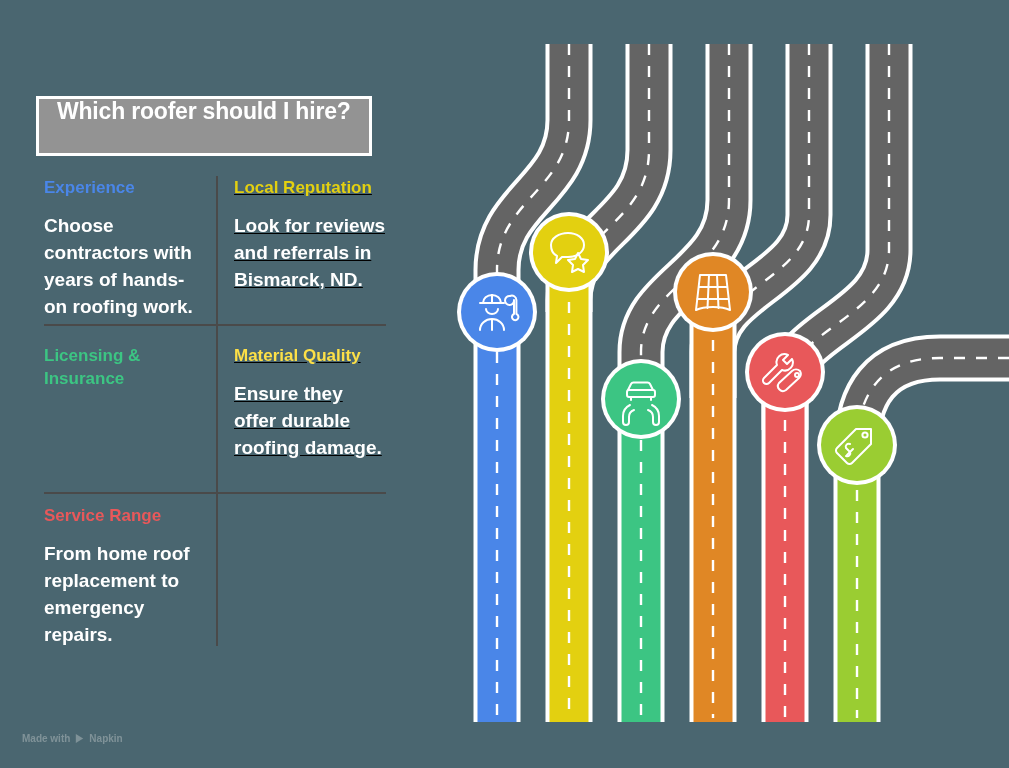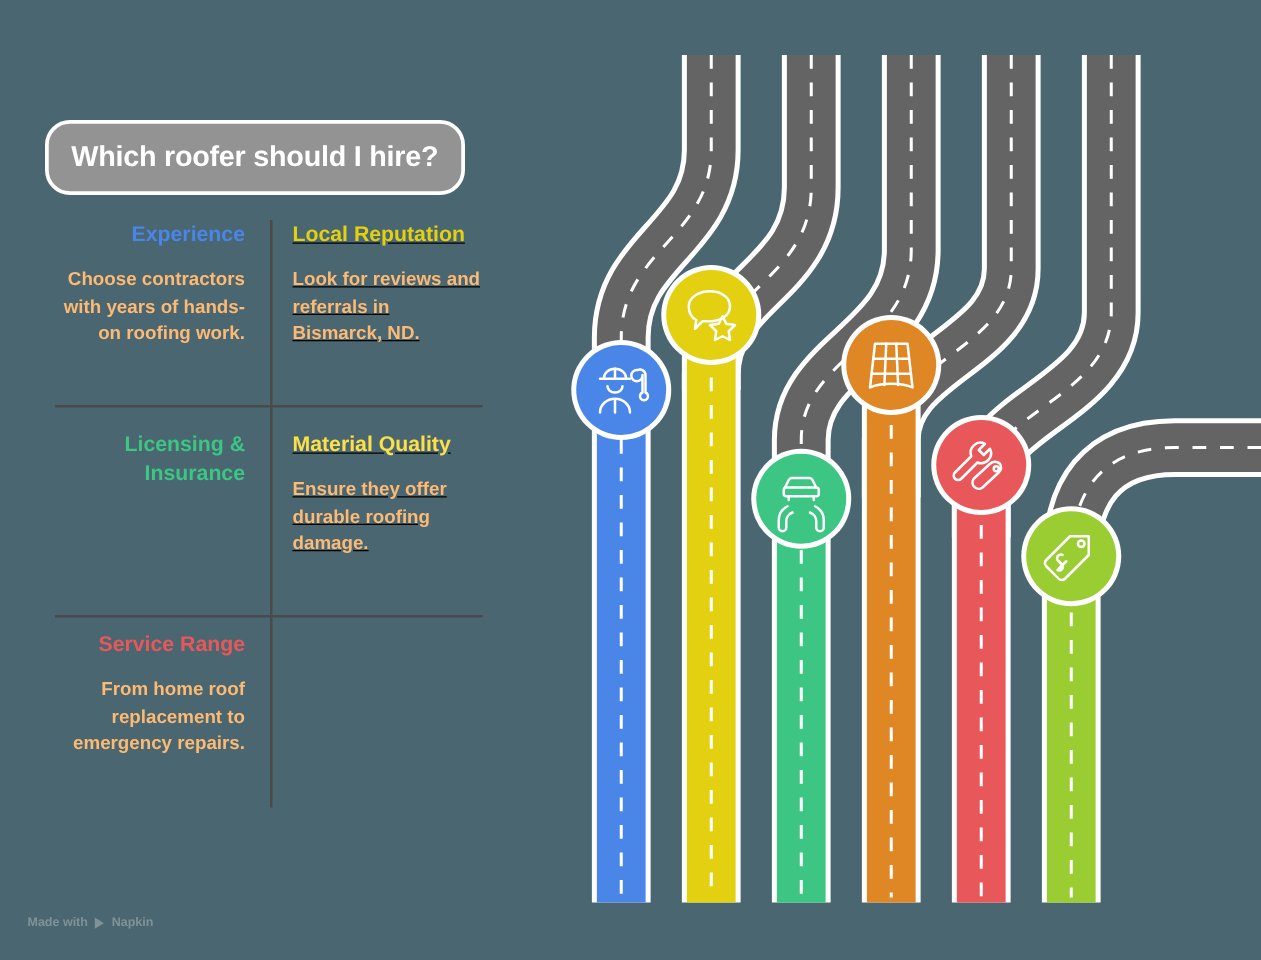--- a/index.html
+++ b/index.html
@@ -19,23 +19,22 @@
   
   #title-card {
     position: absolute;
     left: 36px;
     top: 96px;
     width: 336px;
     height: 60px;
     box-sizing: border-box;
     background: #939393;
     border: 3px solid #ffffff;
-    border-radius: 20px;
+    border-radius: 0;
     display: flex;
-    align-items: center;
     padding-left: 18px;
   }
   #title-text {
     color: #ffffff;
     font-size: 23px;
     font-weight: bold;
     letter-spacing: -0.2px;
     line-height: 1.1;
   }
 
@@ -45,36 +44,36 @@
     left: 44px;
     top: 176px;
     width: 342px;
     height: 470px;
   }
   .cell {
     position: absolute;
     width: 152px;
     box-sizing: border-box;
   }
-  .cell.col-left  { left: 0px; text-align: right; }
+  .cell.col-left  { left: 0px; }
   .cell.col-right { left: 190px; text-decoration: underline; }
   .cell.row-1 { top: 0px; }
   .cell.row-2 { top: 168px; }
   .cell.row-3 { top: 328px; }
 
   .cell-head {
     font-size: 17px;
     font-weight: bold;
     line-height: 1.38;
     margin-bottom: 14px;
   }
   .cell-body {
-    font-size: 15px;
+    font-size: 19px;
     line-height: 1.42;
-    color: #fdba74;
+    color: #ffffff;
     font-weight: bold;
   }
 
   
   .h-divider {
     position: absolute;
     left: 0px;
     width: 342px;
     height: 2px;
     background: #4a4a4a;

